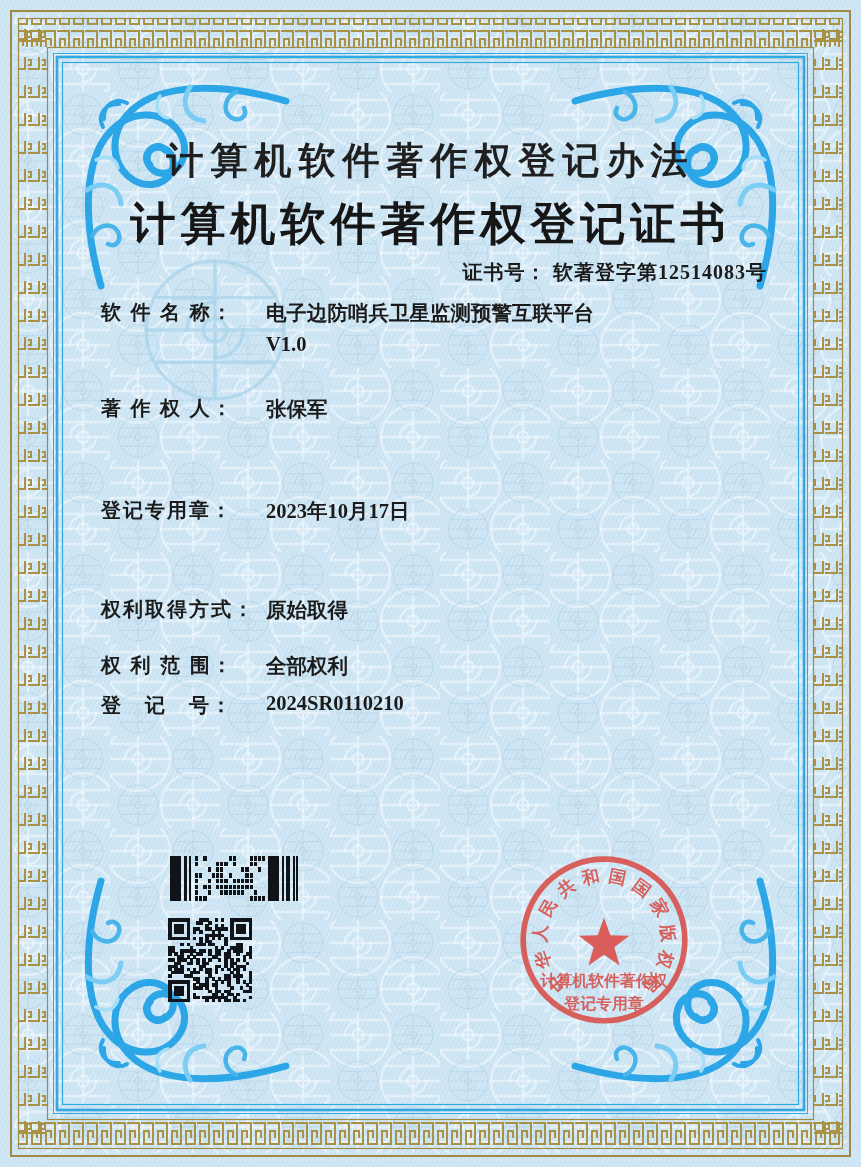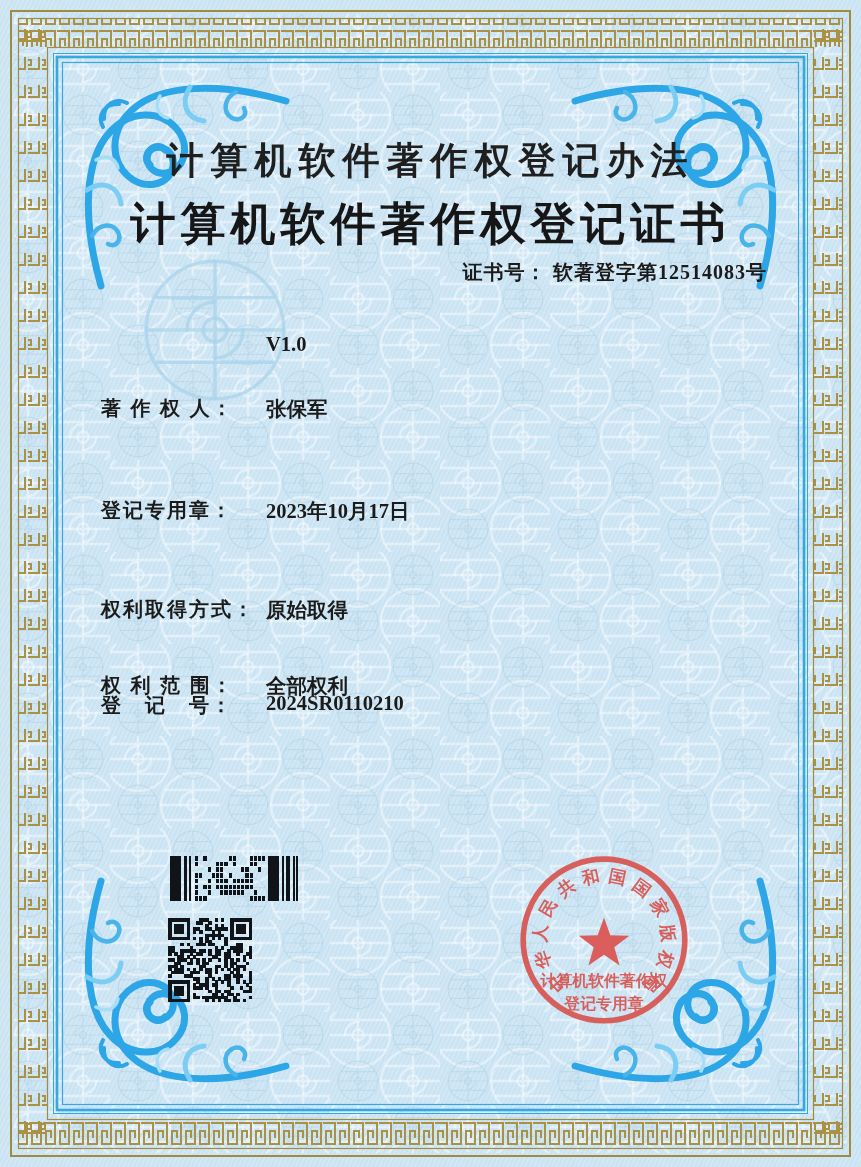--- a/index.html
+++ b/index.html
@@ -113,39 +113,43 @@
 
   <div class="abs title">计算机软件著作权登记办法</div>
 
   <div class="abs subtitle">计算机软件著作权登记证书</div>
 
   <div class="abs certno">
     <span>证书号：</span>
     <span class="num">软著登字第12514083号</span>
   </div>
 
+  <div class="abs frow" style="top:299px">
+    <span class="flabel">软 件 名 称：</span>
+    <span class="fvalue">电子边防哨兵卫星监测预警互联平台</span>
+  </div>
   <div class="abs fvalue" style="left:266px;top:333px">V1.0</div>
 
   <div class="abs frow" style="top:395px">
     <span class="flabel">著 作 权 人：</span>
     <span class="fvalue">张保军</span>
   </div>
 
   <div class="abs frow" style="top:497px">
     <span class="flabel">登记专用章：</span>
     <span class="fvalue">2023年10月17日</span>
   </div>
 
 
   <div class="abs frow" style="top:596px">
     <span class="flabel">权利取得方式：</span>
     <span class="fvalue">原始取得</span>
   </div>
 
-  <div class="abs frow" style="top:672px">
+  <div class="abs frow" style="top:652px">
     <span class="flabel">权 利 范 围：</span>
     <span class="fvalue">全部权利</span>
   </div>
 
   <div class="abs frow" style="top:692px">
     <span class="flabel">登　记　号：</span>
     <span class="fvalue">2024SR0110210</span>
   </div>
 
 

